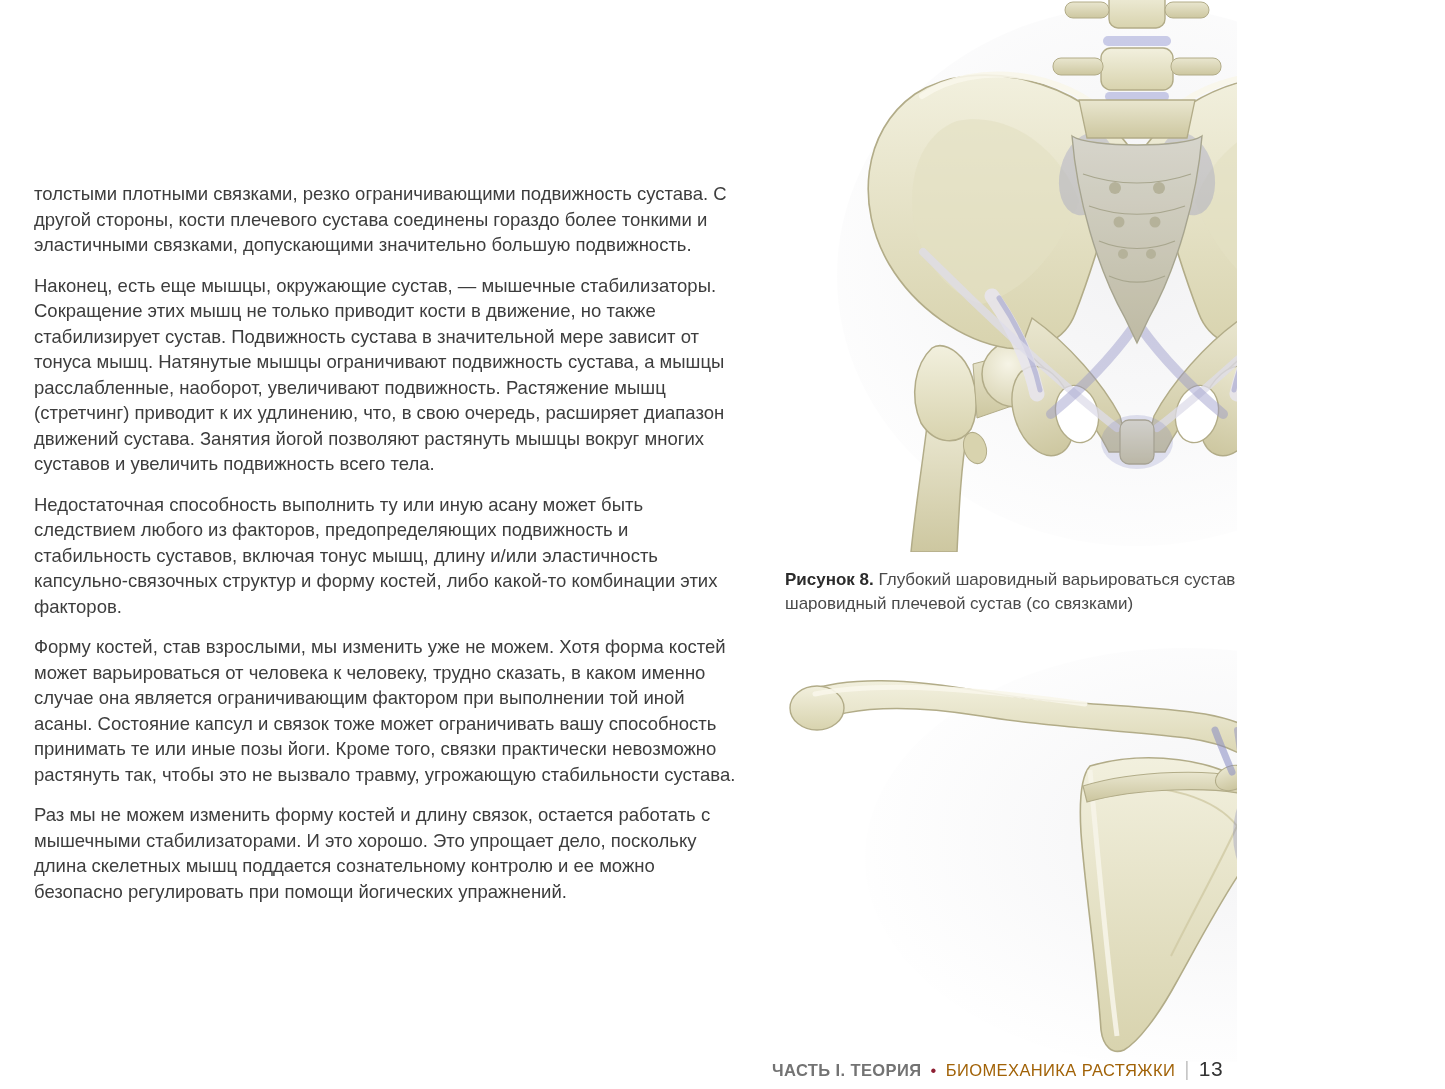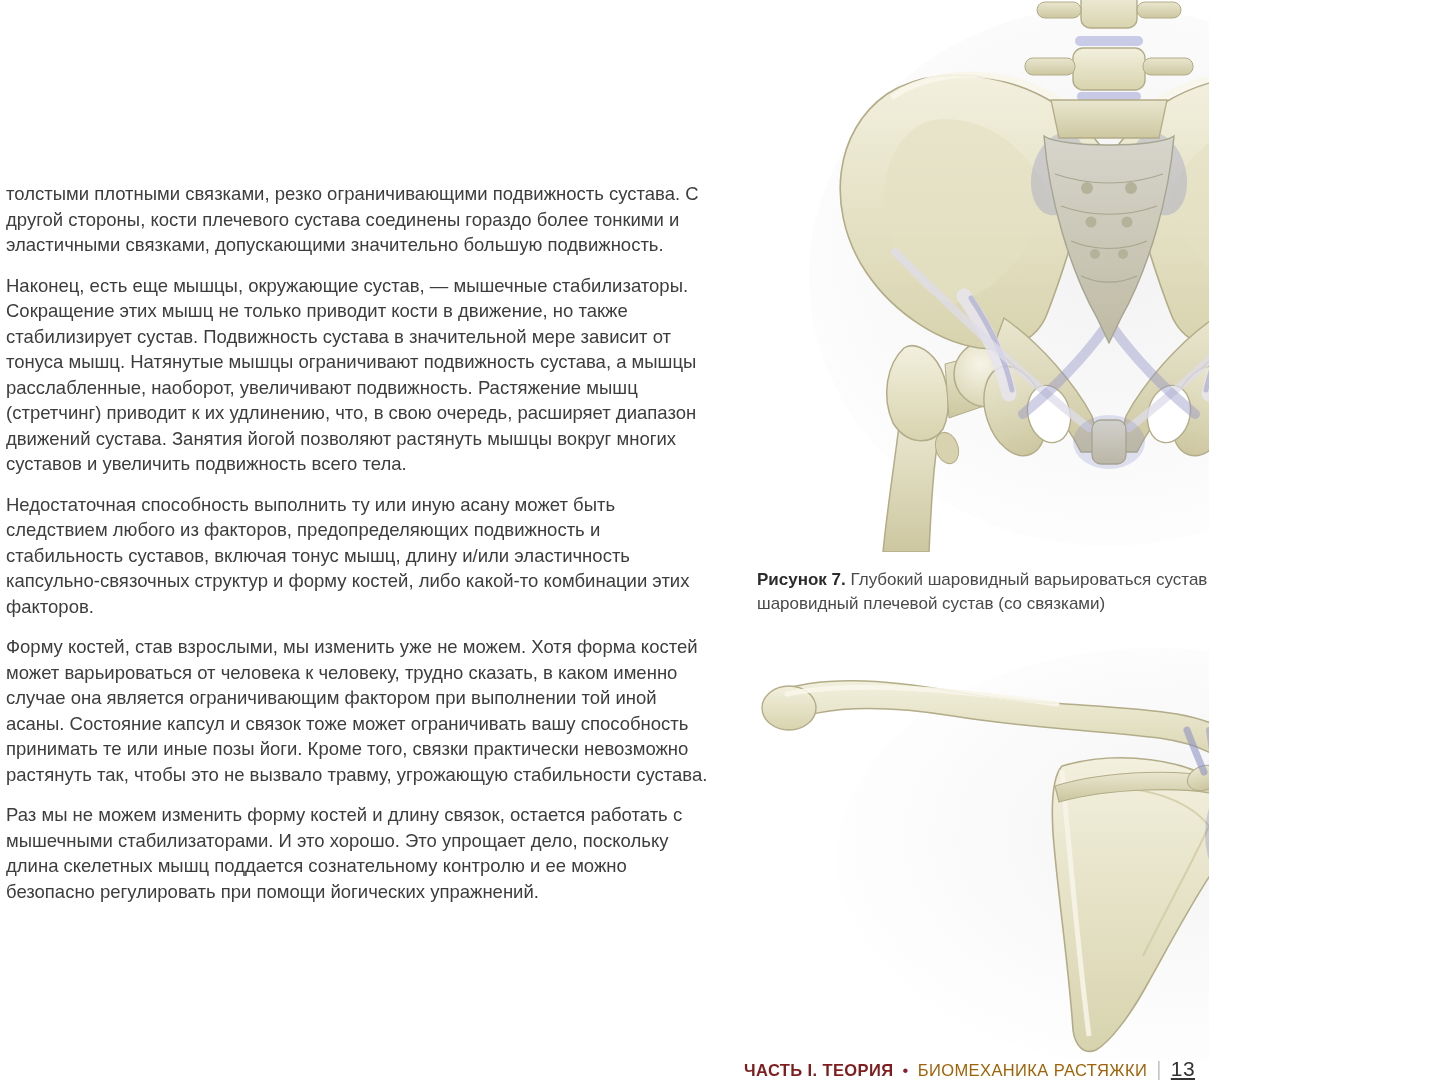--- a/index.html
+++ b/index.html
@@ -4,20 +4,21 @@
 <style>
   * { box-sizing: border-box; }
   html,body { margin:0; padding:0; background:#ffffff; }
   .page {
     position: relative;
     width: 1209px;
     height: 1089px;
     background: #ffffff;
     overflow: hidden;
     font-family: "Liberation Sans", sans-serif;
+    margin-left: 28px;
   }
 
   
   .left-col {
     position: absolute;
     left: 6px;
     top: 181px;
     width: 702px;
     color: #3d3d3d;
     font-size: 18.5px;
@@ -46,25 +47,25 @@
   .footer {
     position: absolute;
     right: 14px;
     bottom: 8px;
     display: flex;
     align-items: baseline;
     gap: 9px;
     letter-spacing: 0.4px;
     font-size: 16.5px;
   }
-  .footer .part    { color: #7f1d1d; font-weight: bold; }
+  .footer .part    { color: #737373; font-weight: bold; }
   .footer .bullet  { color: #8e1f33; }
   .footer .chapter { color: #a16207; }
   .footer .divider { color: #c6c6c6; font-size: 20px; font-weight: 300; }
-  .footer .pagenum { color: #333333; font-size: 21px; text-decoration: underline; }
+  .footer .pagenum { color: #333333; font-size: 21px; }
 
   svg { display:block; }
 </style>
 </head>
 <body>
 
 <div class="page">
 
   <div class="left-col">
     <p>толстыми плотными связками, резко ограничивающими подвижность сустава. С другой стороны, кости плечевого сустава соединены гораздо более тонкими и эластичными связками, допускающими значительно большую подвижность.</p>
@@ -160,21 +161,21 @@
           <circle cx="296" cy="258" r="5" fill="#b5b29a"></circle>
             <circle cx="324" cy="258" r="5" fill="#b5b29a"></circle>
         </g>
 
         <rect x="293" y="424" width="34" height="44" rx="9" fill="url(#boneG2)" stroke="#b2ac88" stroke-width="1.3"></rect>
         <ellipse cx="310" cy="446" rx="36" ry="27" fill="rgba(125,128,190,0.22)"></ellipse>
       </svg>
     </div>
 
     <p class="caption">
-      <b>Рисунок 7.</b><span> Глубокий шаровидный варьироваться сустав и более подвижный мелкий шаровидный плечевой сустав (со связками)</span>
+      <b>Рисунок 8.</b><span> Глубокий шаровидный варьироваться сустав и более подвижный мелкий шаровидный плечевой сустав (со связками)</span>
     </p>
 
     <div class="fig-shoulder">
       <svg viewBox="0 0 688 424" width="688" height="424">
         <defs>
           <linearGradient id="boneS" x1="0" y1="0" x2="0" y2="1">
             <stop offset="0" stop-color="#f2f0de"></stop>
             <stop offset="1" stop-color="#d8d3ae"></stop>
           </linearGradient>
           <linearGradient id="boneS2" x1="0" y1="0" x2="0" y2="1">

